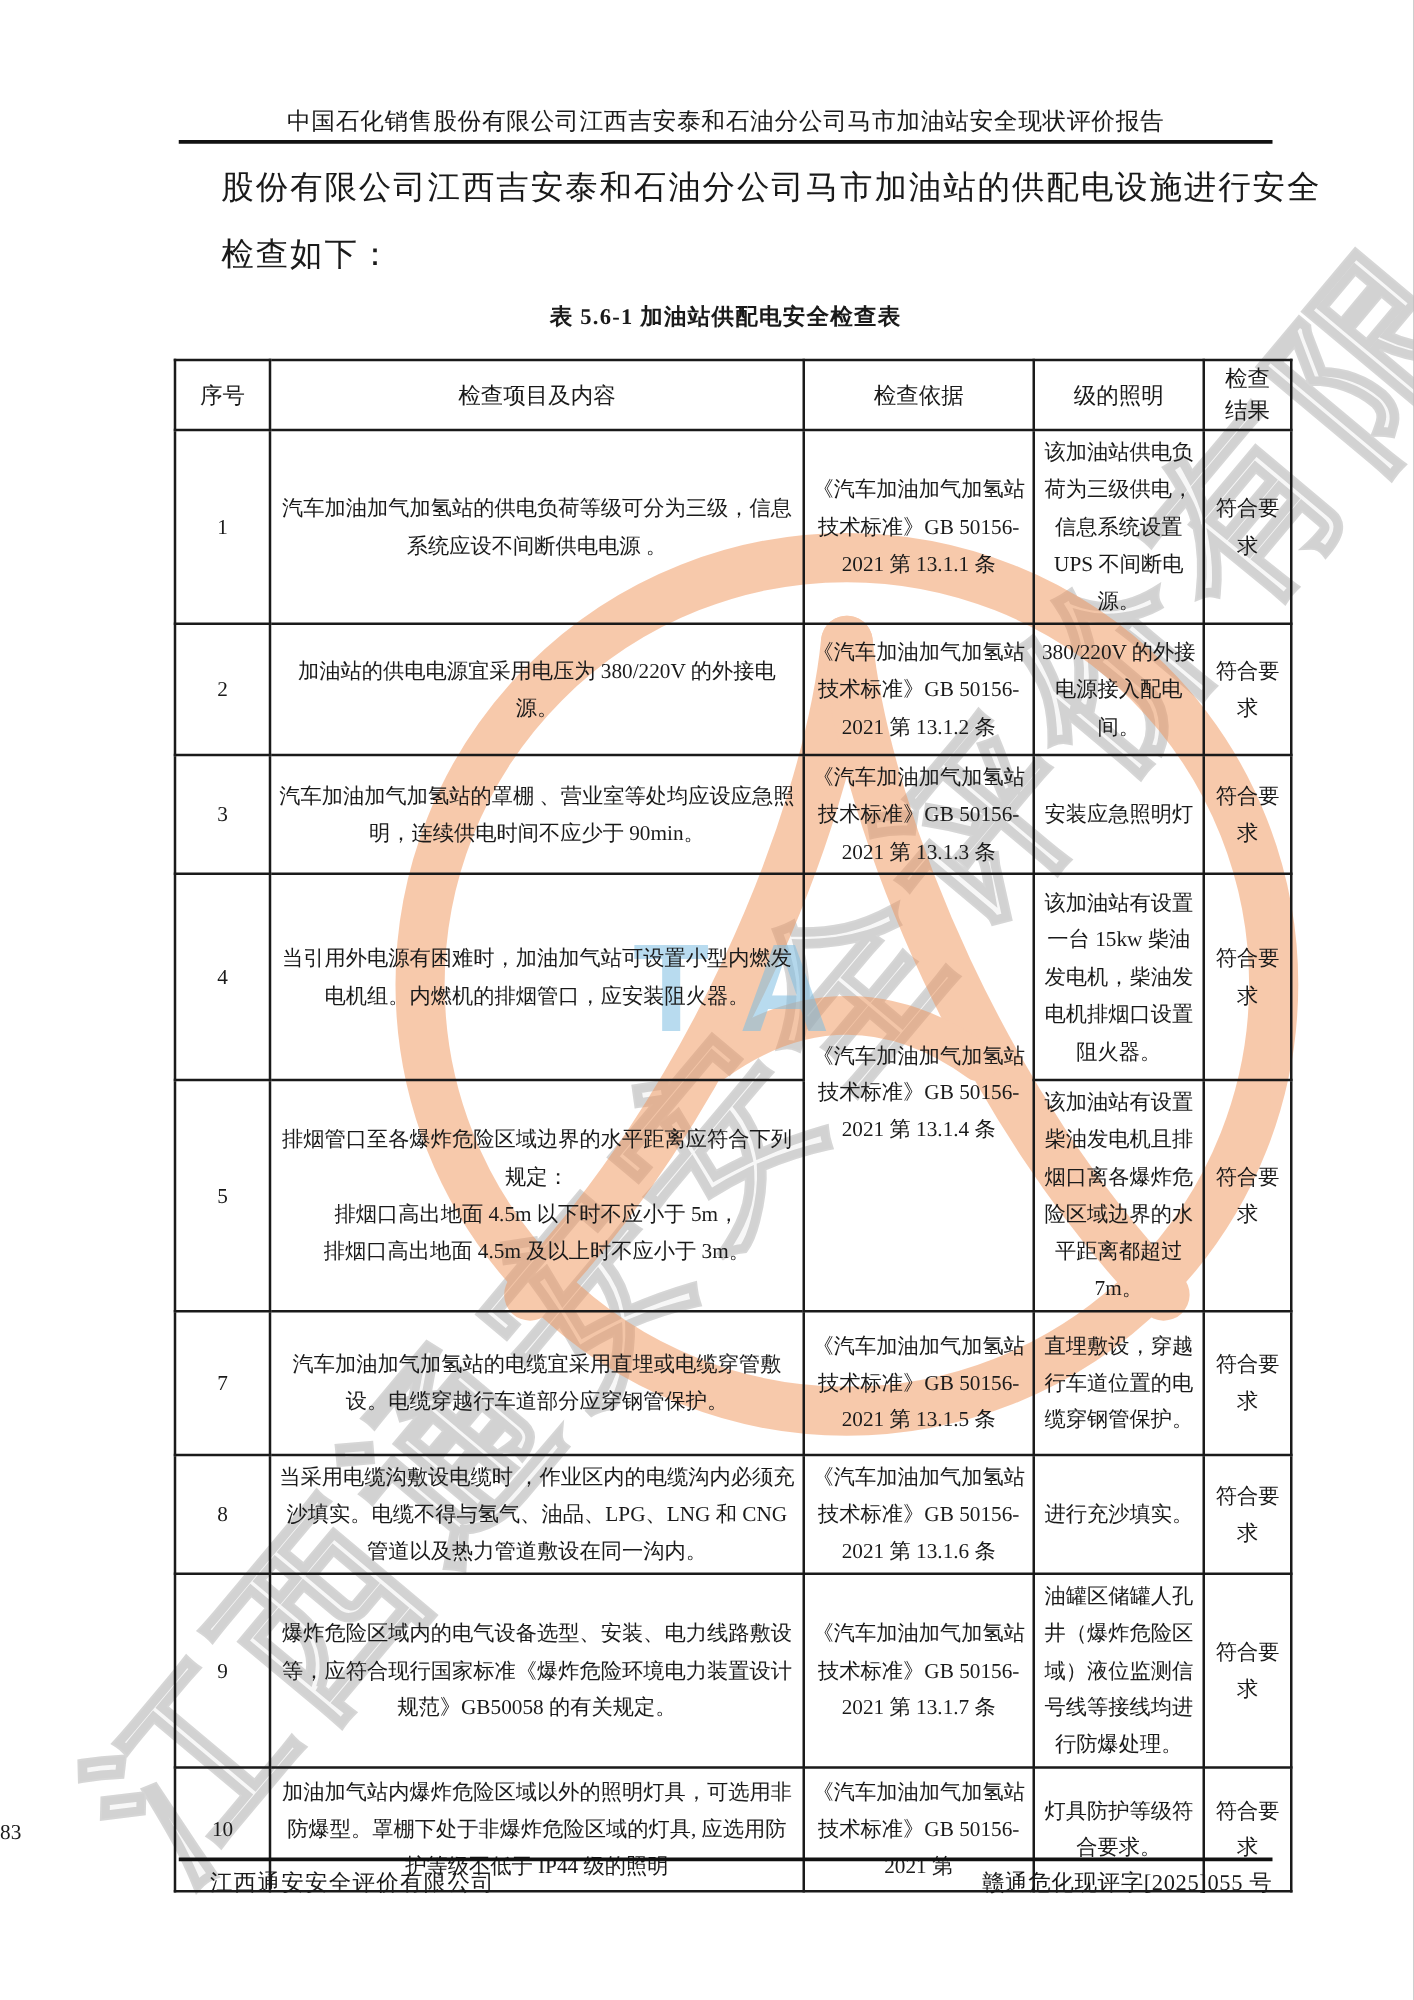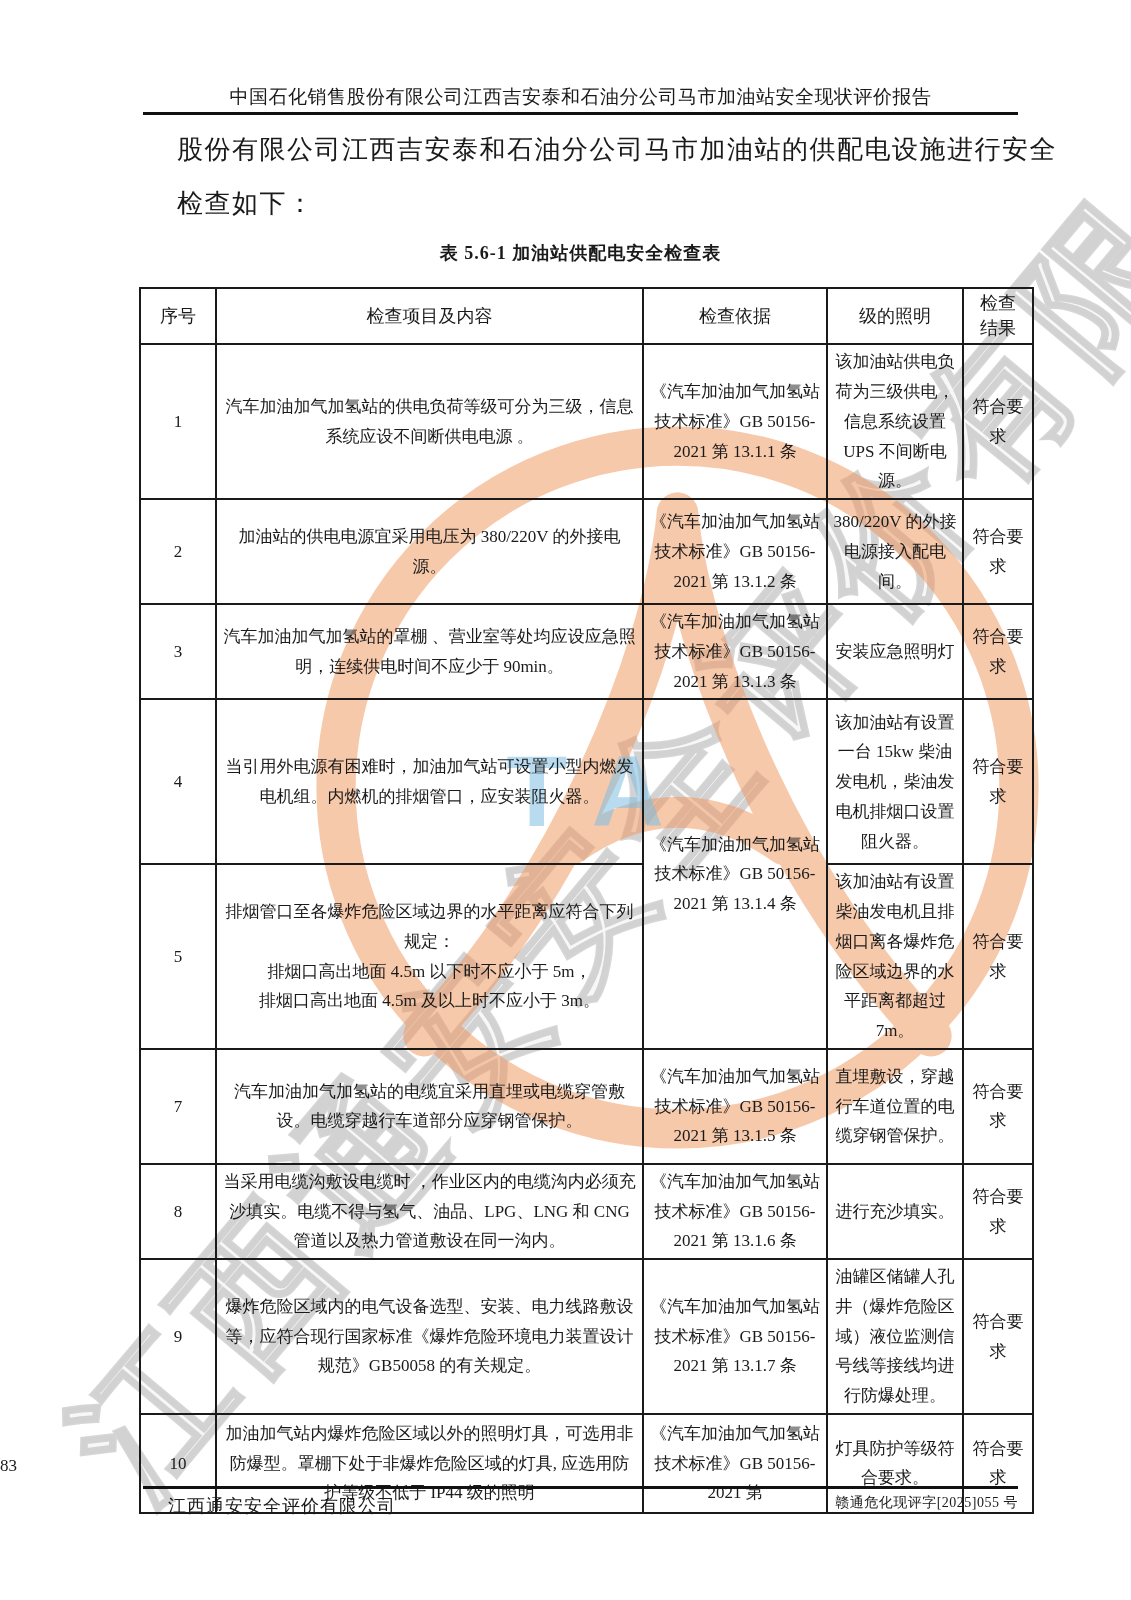--- a/index.html
+++ b/index.html
@@ -71,21 +71,21 @@
     position:absolute;left:0;top:1456px;width:1101px;
     text-align:left;font-size:17px;
   }
   .footer-rule{
     position:absolute;left:143px;top:1486px;width:875px;height:3px;background:#111;
   }
   .footer-left{
     position:absolute;left:168px;top:1494px;font-size:18px;letter-spacing:1px;
   }
   .footer-right{
-    position:absolute;right:113px;top:1494px;font-size:14px;letter-spacing:0.5px;
+    position:absolute;right:113px;top:1494px;font-size:18px;letter-spacing:0.5px;
   }
 </style>
 </head>
 <body>
 
 <div class="page">
 
   <div class="wm wm-diagonal">江西通安安全评价有限公司</div>
 
   <div class="wm wm-logo">

